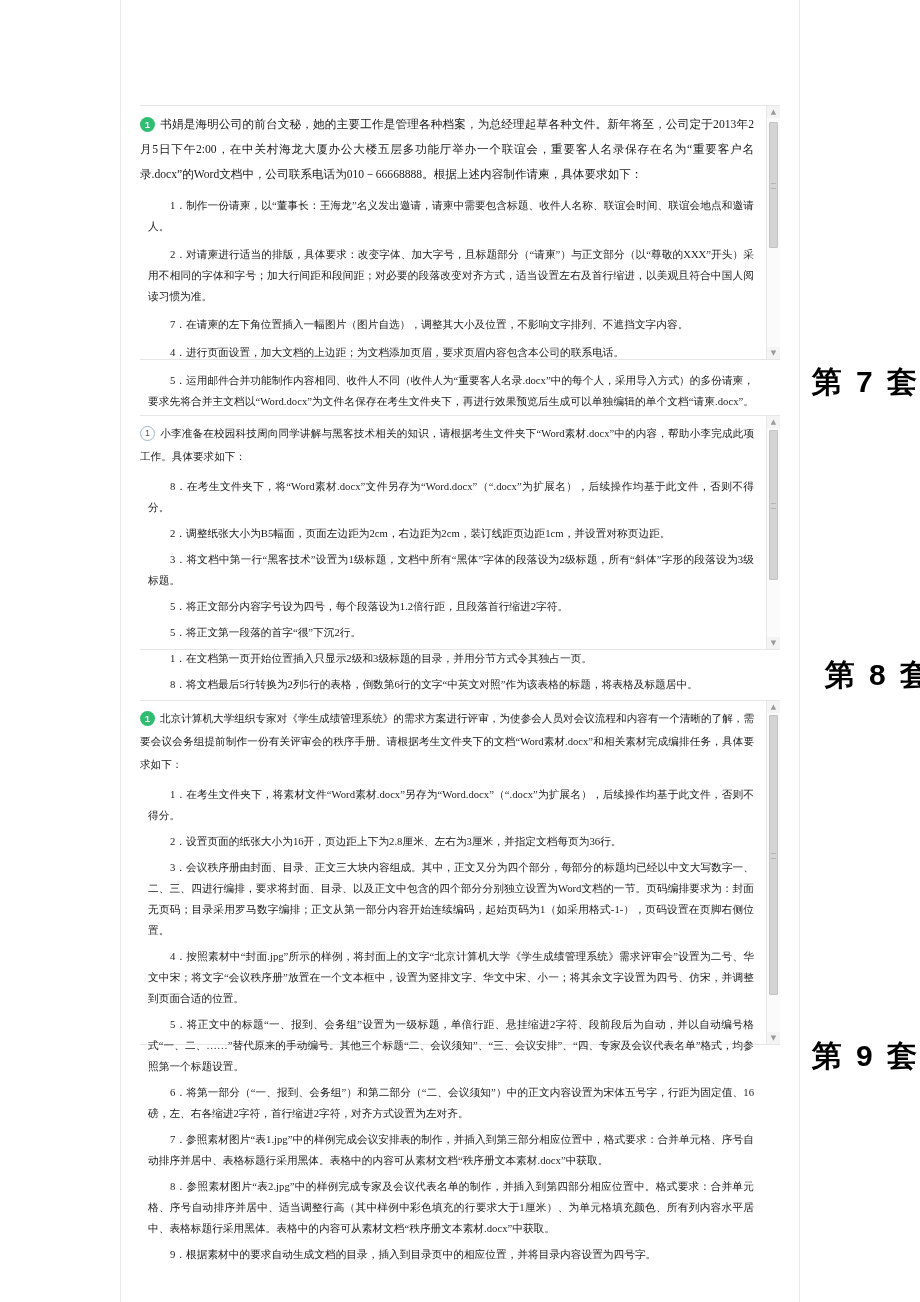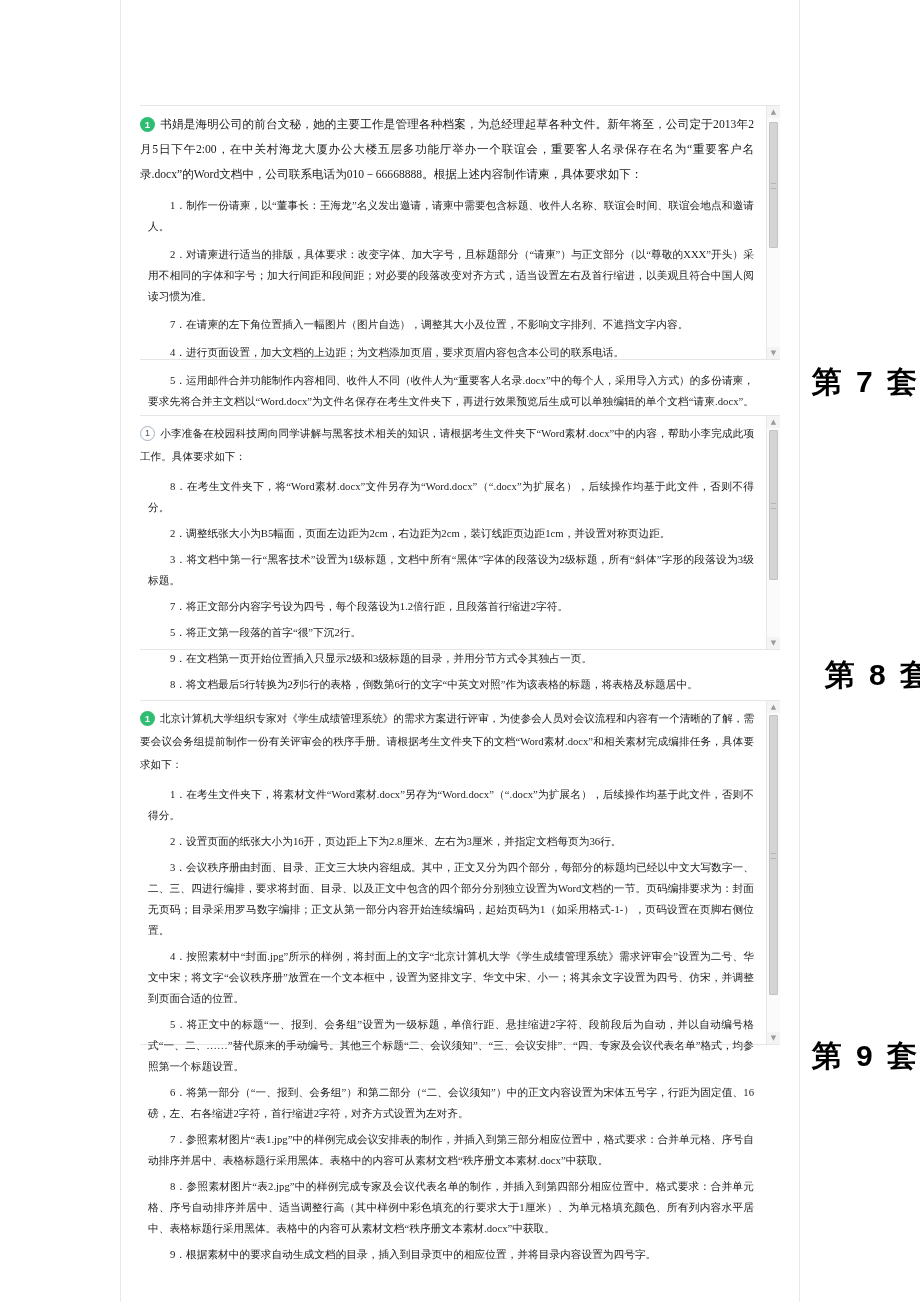--- a/index.html
+++ b/index.html
@@ -220,23 +220,23 @@
     <div class="set-heading" style="top:362px;">第 7 套</div>
 
     <div class="block" style="top:415px; height:235px;">
       <div class="block-inner">
 
         <p class="intro small"><span class="badge outline">1</span><span>小李准备在校园科技周向同学讲解与黑客技术相关的知识，请根据考生文件夹下“Word素材.docx”中的内容，帮助小李完成此项工作。具体要求如下：</span></p>
 
         <p class="item tight">8．在考生文件夹下，将“Word素材.docx”文件另存为“Word.docx”（“.docx”为扩展名），后续操作均基于此文件，否则不得分。</p>
         <p class="item tight">2．调整纸张大小为B5幅面，页面左边距为2cm，右边距为2cm，装订线距页边距1cm，并设置对称页边距。</p>
         <p class="item tight">3．将文档中第一行“黑客技术”设置为1级标题，文档中所有“黑体”字体的段落设为2级标题，所有“斜体”字形的段落设为3级标题。</p>
-        <p class="item tight">7．将正文部分内容字号设为四号，每个段落设为1.2倍行距，且段落首行缩进2字符。</p>
+        <p class="item tight">5．将正文部分内容字号设为四号，每个段落设为1.2倍行距，且段落首行缩进2字符。</p>
         <p class="item tight">5．将正文第一段落的首字“很”下沉2行。</p>
-        <p class="item tight">9．在文档第一页开始位置插入只显示2级和3级标题的目录，并用分节方式令其独占一页。</p>
+        <p class="item tight">1．在文档第一页开始位置插入只显示2级和3级标题的目录，并用分节方式令其独占一页。</p>
         <p class="item tight">8．将文档最后5行转换为2列5行的表格，倒数第6行的文字“中英文对照”作为该表格的标题，将表格及标题居中。</p>
         <p class="item tight">9．为文档应用一种合适的主题。</p>
 
       </div>
       <div class="vscroll">
         <div class="arrow up">▲</div>
         <div class="track">
           <div class="thumb" style="top:2px; height:150px;"></div>
         </div>
         <div class="arrow down">▼</div>

